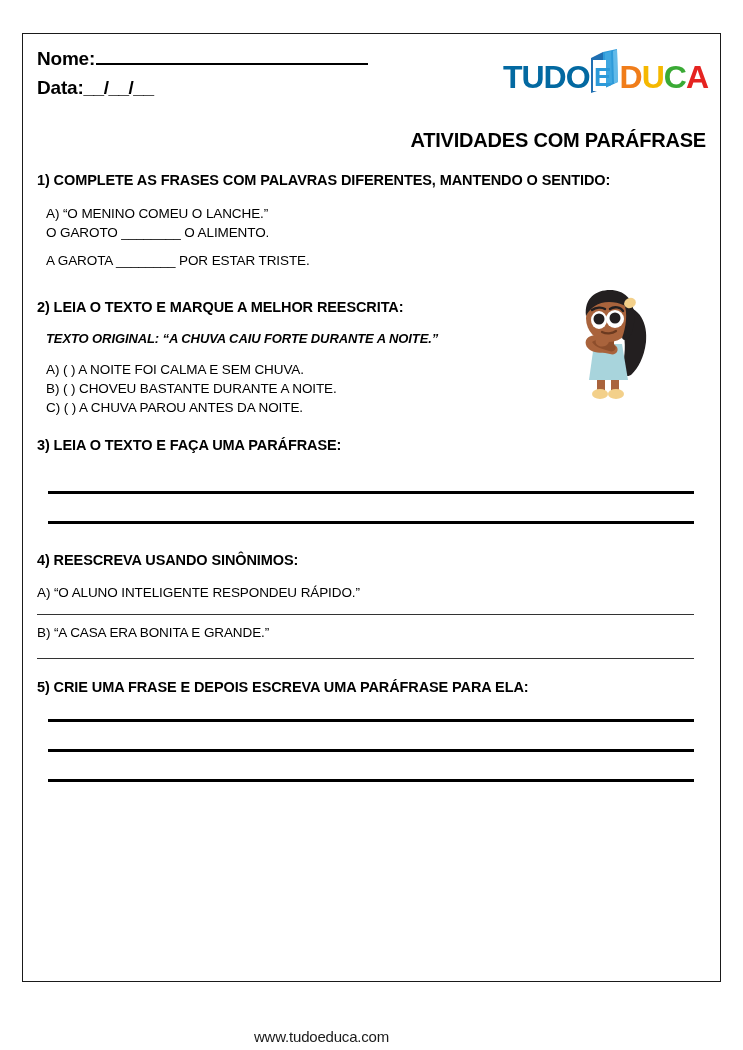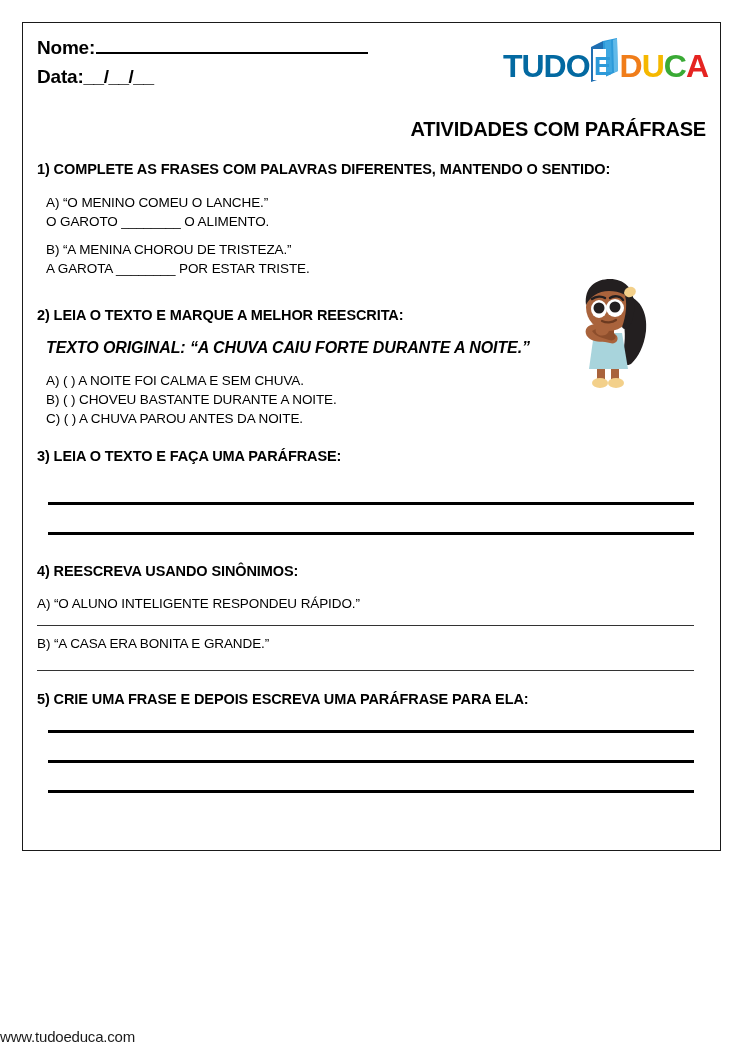--- a/index.html
+++ b/index.html
@@ -13,23 +13,23 @@
     height: 1050px;
     font-family: "Liberation Sans", sans-serif;
     color: #000000;
     position: relative;
     overflow: hidden;
   }
 
   .page {
     position: absolute;
     left: 22px;
-    top: 22px;
+    top: 33px;
     width: 699px;
-    height: 829px;
+    height: 949px;
     border: 1.5px solid #1a1a1a;
     box-sizing: border-box;
     background: #ffffff;
   }
 
   .inner {
     position: relative;
     padding: 9px 14px 0 14px;
     height: 100%;
     box-sizing: border-box;
@@ -97,21 +97,21 @@
   .body-line {
     font-size: 13.5px;
     font-weight: normal;
     line-height: 1.42;
     letter-spacing: -0.1px;
   }
   .indent { padding-left: 9px; }
   .bold-italic {
     font-weight: bold;
     font-style: italic;
-    font-size: 16px;
+    font-size: 13px;
     letter-spacing: -0.1px;
   }
 
   .spacer-sm { height: 9px; }
   .spacer-md { height: 14px; }
   .spacer-lg { height: 19px; }
 
   
   .rule-thick {
     height: 0;
@@ -129,23 +129,24 @@
     position: absolute;
     right: 68px;
     top: 250px;
     width: 86px;
     height: 118px;
   }
 
   
   .footer {
     position: absolute;
-    left: 0;
+    left: 16px;
     top: 1028px;
     width: 611px;
+    text-align: center;
     font-size: 15px;
     color: #1a1a1a;
     letter-spacing: -0.2px;
   }
 </style>
 </head>
 <body>
 
 <div class="page">
   <div class="inner">
@@ -185,21 +186,20 @@
 
     <div>
       <div class="q-title">1) COMPLETE AS FRASES COM PALAVRAS DIFERENTES, MANTENDO O SENTIDO:</div>
       <div class="spacer-md"></div>
       <div class="indent">
         <div class="body-line">A) “O MENINO COMEU O LANCHE.”</div>
         <div class="body-line">O GAROTO ________ O ALIMENTO.</div>
       </div>
       <div class="spacer-sm"></div>
       <div class="indent">
-        <div class="body-line">B) “A MENINA CHOROU DE TRISTEZA.”</div>
         <div class="body-line">A GAROTA ________ POR ESTAR TRISTE.</div>
       </div>
       <div class="spacer-sm"></div>
     </div>
 
     <div class="spacer-lg"></div>
 
     <div>
       <div class="q-title">2) LEIA O TEXTO E MARQUE A MELHOR REESCRITA:</div>
       <div class="spacer-md"></div>

